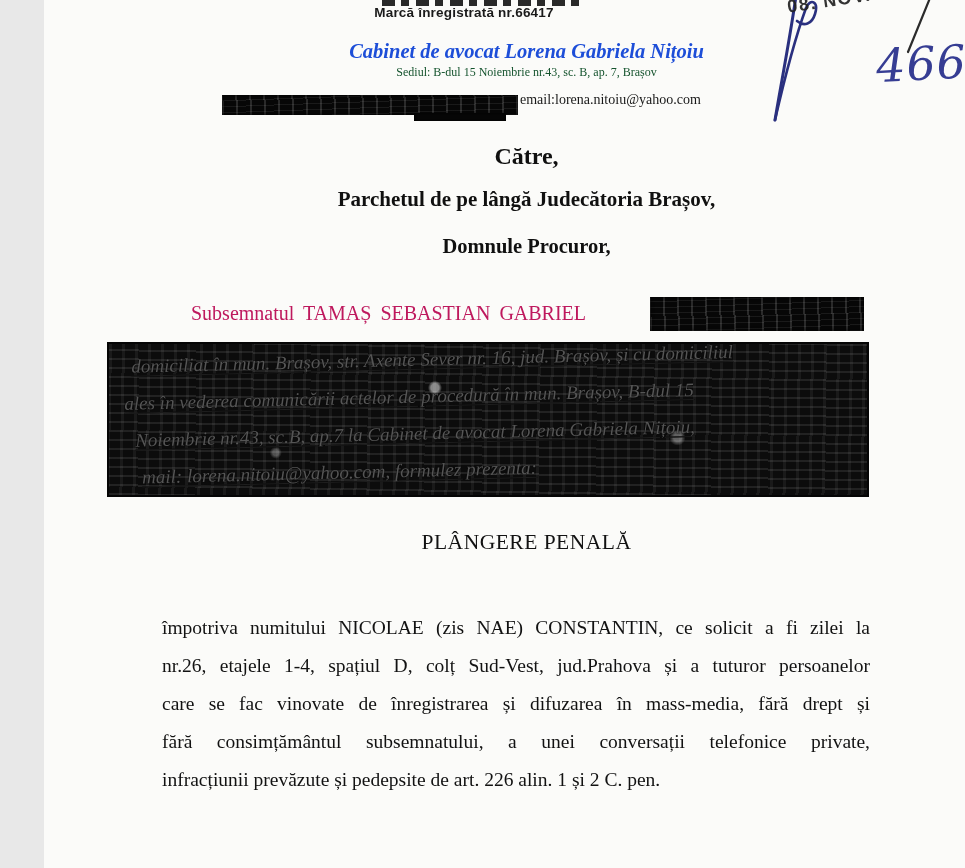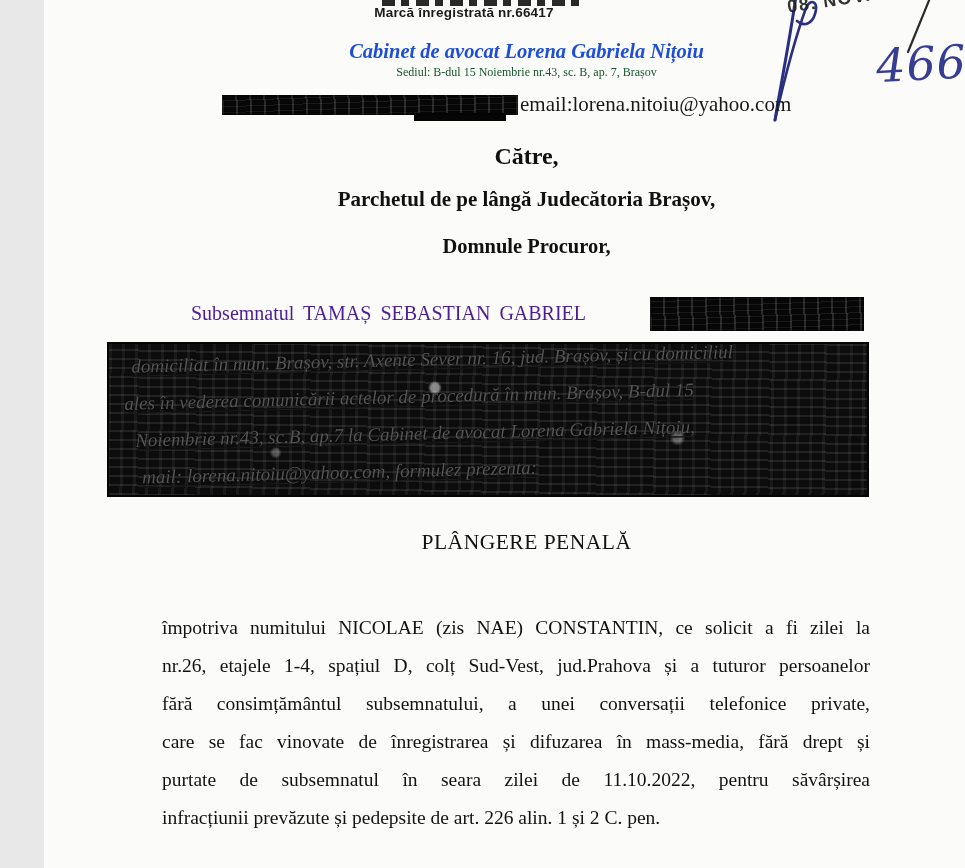--- a/index.html
+++ b/index.html
@@ -28,21 +28,21 @@
   .office-name{
     position:absolute; left:0; top:40px; width:100%; text-align:center;
     font-weight:bold; font-style:italic; font-size:20.5px; color:#1d4ed8;
   }
   .office-address{
     position:absolute; left:0; top:65px; width:100%; text-align:center;
     font-size:12px; color:#14532d;
   }
   .office-email{
     position:absolute; left:476px; top:92px;
-    font-size:21px; color:#181818;
+    font-size:14px; color:#181818;
   }
   
   .redact{position:absolute; background:#070707; box-shadow:inset 0 0 4px #000;}
   .redact.noisy{
     background-image:
       repeating-linear-gradient(88deg, rgba(255,255,255,.14) 0 2px, transparent 2px 14px),
       repeating-linear-gradient(-2deg, rgba(190,190,190,.10) 0 1px, transparent 1px 6px),
       linear-gradient(#070707,#070707);
   }
   .bar-contact{left:178px; top:95px; width:296px; height:20px;}
@@ -66,21 +66,21 @@
   
   .to-line, .institution, .salutation{
     position:absolute; left:0; width:100%; text-align:center; font-weight:bold; color:#101010;
   }
   .to-line{top:143px; font-size:24px;}
   .institution{top:187px; font-size:21px;}
   .salutation{top:235px; font-size:20.5px;font-family:Liberation Serif, serif;}
   
   .intro{
     position:absolute; left:147px; top:302px;
-    font-size:20px; word-spacing:4px; color:#4c1d95;
+    font-size:20px; word-spacing:4px; color:#be185d;
   }
   
   .redacted-block{
     position:absolute; left:65px; top:344px; width:758px; height:151px;
     background:#0c0c0c; overflow:hidden;
     box-shadow:0 0 0 2px #050505;
   }
   .redacted-block::before{
     content:""; position:absolute; inset:0;
     background:
@@ -154,19 +154,18 @@
       <div class="gline">Noiembrie nr.43, sc.B, ap.7 la Cabinet de avocat Lorena Gabriela Nițoiu,</div>
       <div class="gline">mail: lorena.nitoiu@yahoo.com, formulez prezenta:</div>
     </div>
   </div>
 
   <div class="doc-title">PLÂNGERE PENALĂ</div>
 
   <div class="body-par">
     <div class="bline">împotriva numitului NICOLAE (zis NAE) CONSTANTIN, ce solicit a fi zilei la</div>
     <div class="bline">nr.26, etajele 1-4, spațiul D, colț Sud-Vest, jud.Prahova și a tuturor persoanelor</div>
+    <div class="bline">care se fac vinovate de înregistrarea și difuzarea în mass-media, fără drept și</div>
     <div class="bline">fără consimțământul subsemnatului, a unei conversații telefonice private,</div>
-    <div class="bline">care se fac vinovate de înregistrarea și difuzarea în mass-media, fără drept și</div>
-    <div class="bline">purtate de subsemnatul în seara zilei de 11.10.2022, pentru săvârșirea</div>
     <div class="bline last">infracțiunii prevăzute și pedepsite de art. 226 alin. 1 și 2 C. pen.</div>
   </div>
 
 </div>
 
 </body></html>

